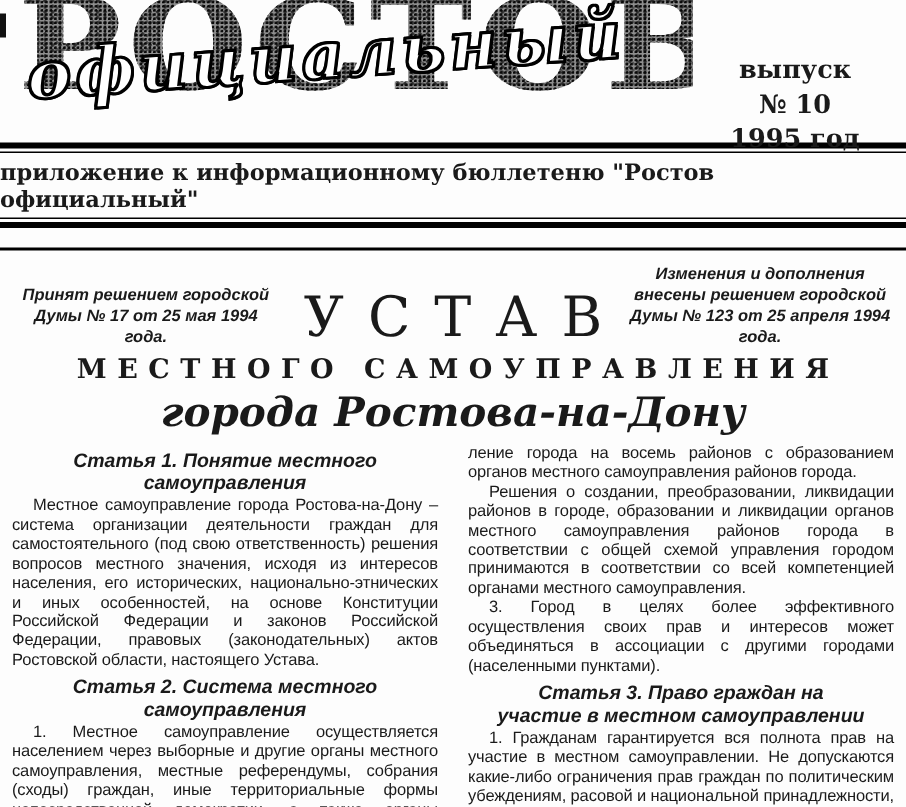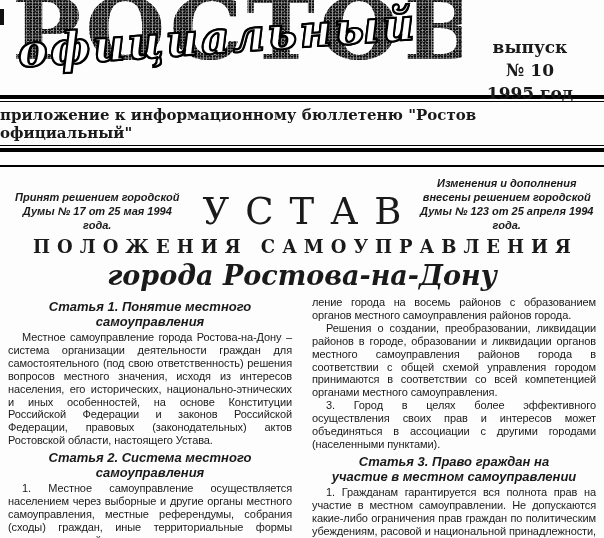--- a/index.html
+++ b/index.html
@@ -111,21 +111,21 @@
   <div class="subtitle">приложение к информационному бюллетеню "Ростов официальный"</div>
   <div class="rule-thin-b"></div>
   <div class="rule-thick"></div>
   <div class="rule-mid"></div>
 
   <div class="doc-head">
     <div class="side-note">Принят решением городской Думы № 17 от 25 мая 1994 года.</div>
     <div class="big-title">УСТАВ</div>
     <div class="side-note right">Изменения и дополнения внесены решением городской Думы № 123 от 25 апреля 1994 года.</div>
   </div>
-  <div class="mid-title">ПОЛОЖЕНИЯ САМОУПРАВЛЕНИЯ</div>
+  <div class="mid-title">МЕСТНОГО САМОУПРАВЛЕНИЯ</div>
   <div class="city-title">города Ростова-на-Дону</div>
 
 
   <div class="cols">
     <div class="col">
       <div class="art-h">Статья 1. Понятие местного самоуправления</div>
       <p>Местное самоуправление города Ростова-на-Дону – система организации деятельности граждан для самостоятельного (под свою ответственность) решения вопросов местного значения, исходя из интересов населения, его исторических, национально-этнических и иных особенностей, на основе Конституции Российской Федерации и законов Российской Федерации, правовых (законодательных) актов Ростовской области, настоящего Устава.</p>
       <div class="art-h">Статья 2. Система местного самоуправления</div>
       <p>1. Местное самоуправление осуществляется населением через выборные и другие органы местного самоуправления, местные референдумы, собрания (сходы) граждан, иные территориальные формы непосредственной демократии, а также органы территориального общественного самоуправления населения.</p>
 

